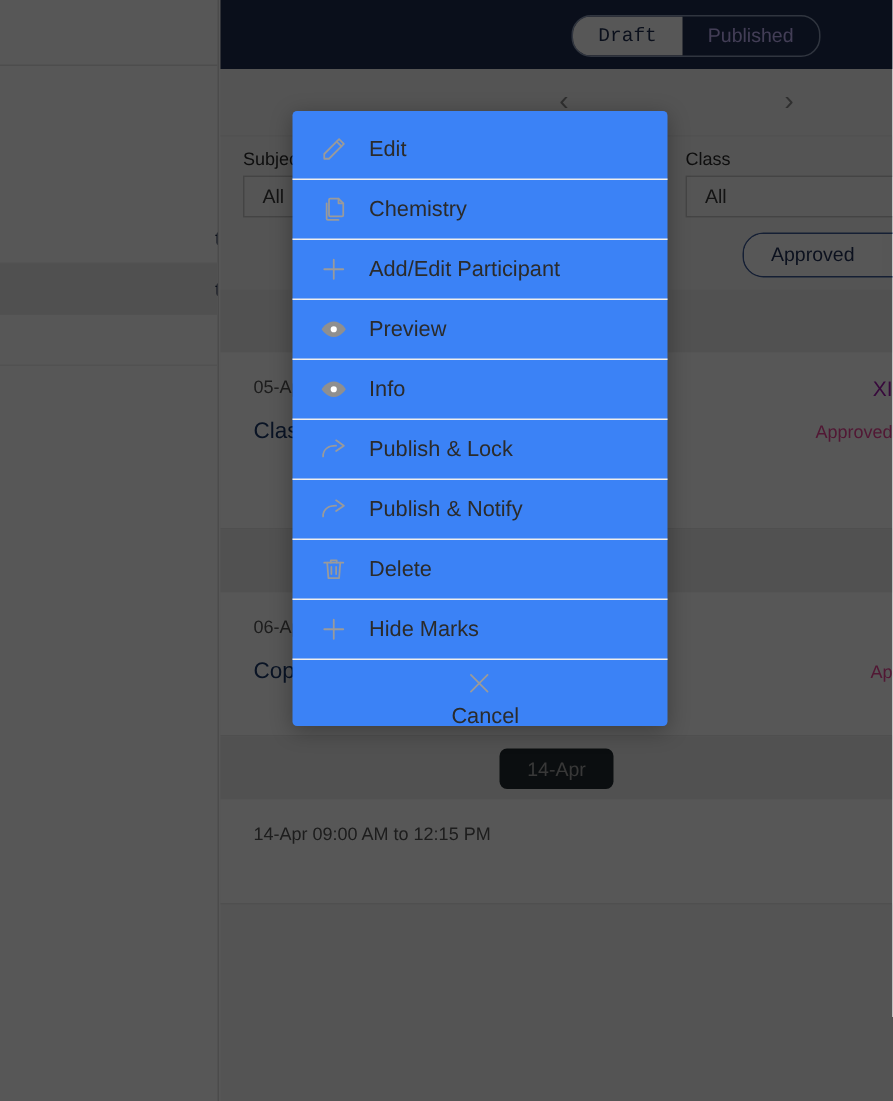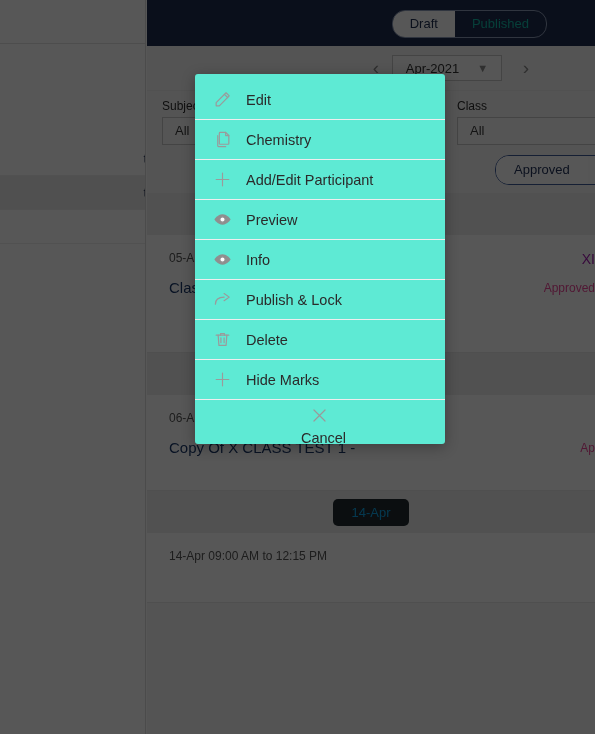--- a/index.html
+++ b/index.html
@@ -65,26 +65,27 @@
     border: 1px solid #8d9bb8;
     border-radius: 13px;
     display: flex;
     overflow: hidden;
     background: transparent;
   }
   .seg .opt {
     font-size: 13px;
     line-height: 26px;
     padding: 0 17px;
-    color: #14b8a6;
+    color: #c4b5fd;
     white-space: nowrap;
   }
   .seg .opt.sel {
     background: #ffffff;
     color: #1e2d50;
+    font-family: Liberation Mono, monospace;
   }
 
   .monthbar {
     height: 44px;
     position: relative;
     background: #f7f7f7;
     border-bottom: 1px solid #ececec;
   }
   .arrow {
     position: absolute; top: 10px;
@@ -142,21 +143,21 @@
   .typeseg .opt.sel { background: #ffffff; color: #23335a; }
 
   
   .band {
     height: 42px;
     background: #eeeeee;
     display: flex; align-items: center; justify-content: center;
   }
   .pill {
     background: #222b2f;
-    color: #0ea5e9;
+    color: #a3a3a3;
     border-radius: 5px;
     font-size: 13px;
     padding: 7px 18px;
     line-height: 1;
   }
   .card {
     background: #ffffff;
     border-bottom: 1px solid #e6e6e6;
     padding: 16px 22px 14px 22px;
     box-sizing: border-box;
@@ -188,21 +189,21 @@
     position: absolute; inset: 0;
     background: rgba(0,0,0,0.66);
     z-index: 50;
   }
 
   
   .menu {
     position: absolute;
     left: 195px; top: 74px;
     width: 250px;
-    background: #5eead4;
+    background: #3b82f6;
     border-radius: 3px;
     box-shadow: 0 3px 14px rgba(0,0,0,0.30);
     z-index: 100;
     padding: 6px 0 4px 0;
     box-sizing: border-box;
     text-align: center;
   }
   .mi {
     height: 40px;
     display: flex;
@@ -252,24 +253,20 @@
 
       <div class="topbar">
         <div class="seg">
           <div class="opt sel">Draft</div>
           <div class="opt">Published</div>
         </div>
       </div>
 
       <div class="monthbar">
         <div class="arrow left">‹</div>
-        <div class="monthsel">
-          <span>Apr-2021</span>
-          <span class="cv">▼</span>
-        </div>
         <div class="arrow right">›</div>
       </div>
 
       <div class="filters">
         <div class="fgroup subject">
           <div class="flabel">Subject</div>
           <div class="fselect">All</div>
         </div>
         <div class="fgroup klass">
           <div class="flabel">Class</div>
@@ -370,20 +367,29 @@
     <div class="mi">
       <span class="ic">
         <svg width="19" height="19" viewBox="0 0 24 24" fill="none" stroke="#9a9a9a" stroke-width="1.5" stroke-linecap="round" stroke-linejoin="round">
             <path d="M3 18c0-6 4.5-9 11-9"></path>
             <path d="M14 4.5L20.5 9 14 13.5"></path>
           </svg>
       </span>
       <span class="tx">Publish &amp; Lock</span>
     </div>
 
+    <div class="mi">
+      <span class="ic">
+        <svg width="19" height="19" viewBox="0 0 24 24" fill="none" stroke="#9a9a9a" stroke-width="1.5" stroke-linecap="round" stroke-linejoin="round">
+            <path d="M3 18c0-6 4.5-9 11-9"></path>
+            <path d="M14 4.5L20.5 9 14 13.5"></path>
+          </svg>
+      </span>
+      <span class="tx">Publish &amp; Notify</span>
+    </div>
 
     <div class="mi">
       <span class="ic">
         <svg width="19" height="19" viewBox="0 0 24 24" fill="none" stroke="#9a9a9a" stroke-width="1.5" stroke-linecap="round" stroke-linejoin="round">
             <path d="M4 6.5h16"></path>
             <path d="M9.5 6.5V4.5h5v2"></path>
             <path d="M6.5 6.5l1 13h9l1-13"></path>
             <path d="M10 10v6M14 10v6"></path>
           </svg>
       </span>

